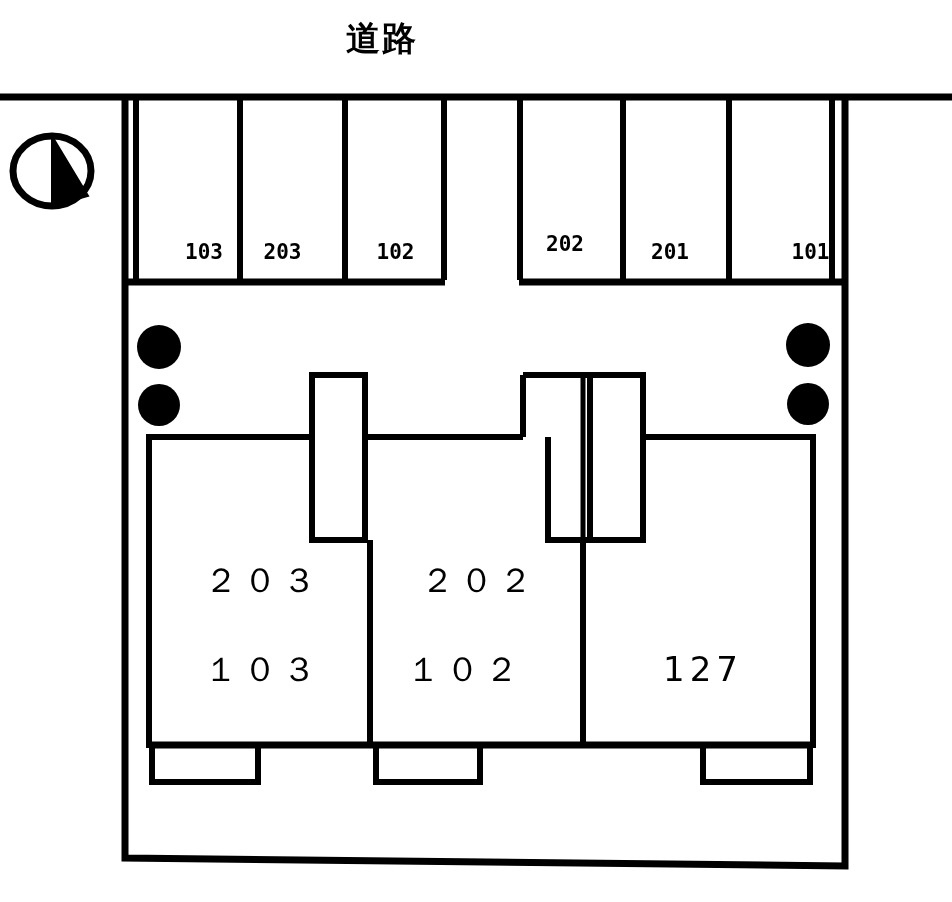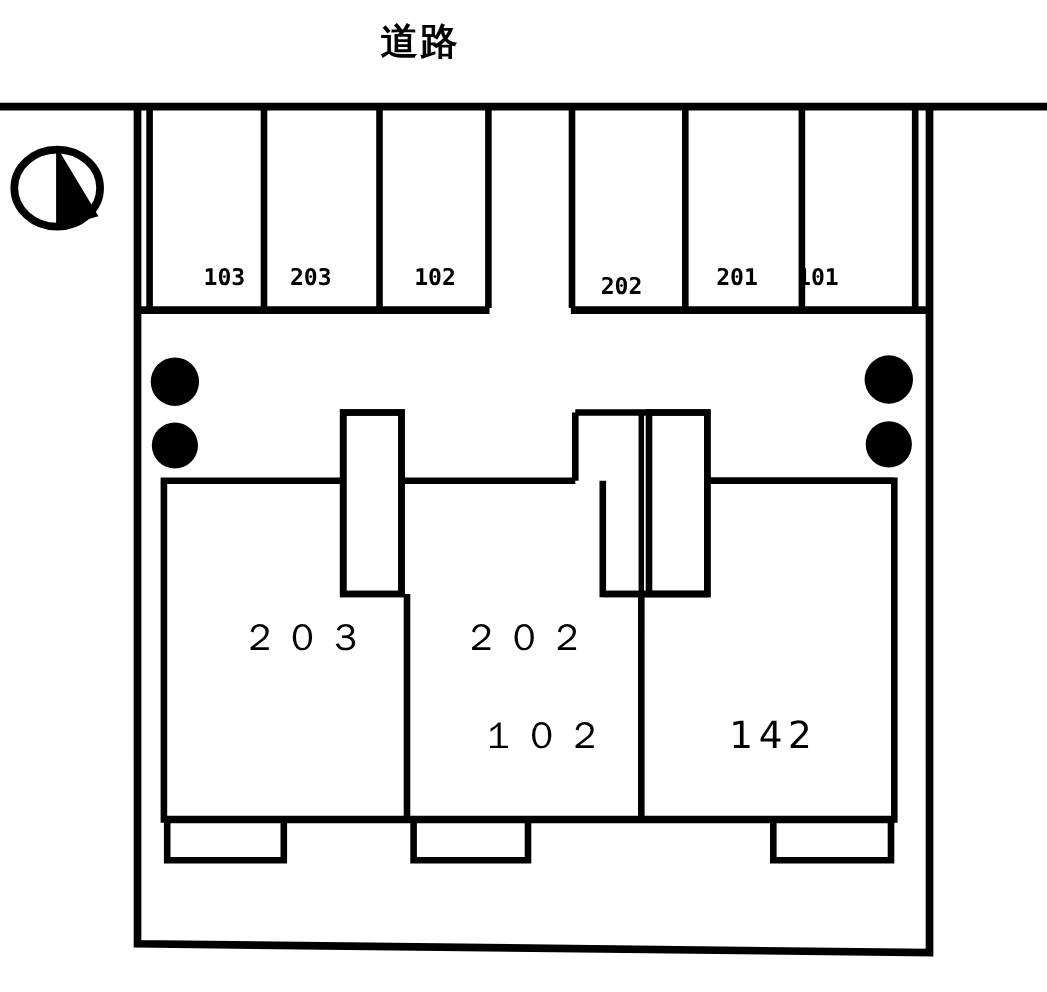--- a/index.html
+++ b/index.html
@@ -138,24 +138,25 @@
       <ellipse cx="52" cy="171" rx="39" ry="35" fill="#ffffff" stroke="#000000" stroke-width="7"></ellipse>
       <path d="M 52 136 L 52 206 L 88 196 Z" fill="#000000" stroke="#000000" stroke-width="2"></path>
     </g>
 
   </svg>
 
   <div class="stall-label" style="left:139px; top:240px; width:98px;margin-left:16px;">103</div>
   <div class="stall-label" style="left:243px; top:240px; width:79px;">203</div>
   <div class="stall-label" style="left:348px; top:240px; width:95px;">102</div>
 
-  <div class="stall-label" style="left:523px; top:248px; width:84px;">202</div>
+  <div class="stall-label" style="left:523px; top:232px; width:84px;">202</div>
   <div class="stall-label" style="left:626px; top:240px; width:88px;">201</div>
-  <div class="stall-label" style="left:692px; top:240px; width:103px;">101</div>
+  <div class="stall-label" style="left:759px; top:240px; width:103px;">101</div>
 
-  <div class="unit-label" style="left:170px; top:561px; width:215px;">２０３</div>
+  <div class="unit-label" style="left:155px; top:561px; width:215px;">２０３</div>
+  <div class="unit-label" style="left:155px; top:650px; width:215px;">１０３</div>
 
   <div class="unit-label" style="left:375px; top:561px; width:208px;">２０２</div>
-  <div class="unit-label" style="left:391px; top:650px; width:208px;">１０２</div>
+  <div class="unit-label" style="left:361px; top:650px; width:208px;">１０２</div>
 
-  <div class="unit-label" style="left:593px; top:650px; width:220px;">142</div>
+  <div class="unit-label" style="left:593px; top:650px; width:220px;">127</div>
 
 </div>
 
 </body></html>

